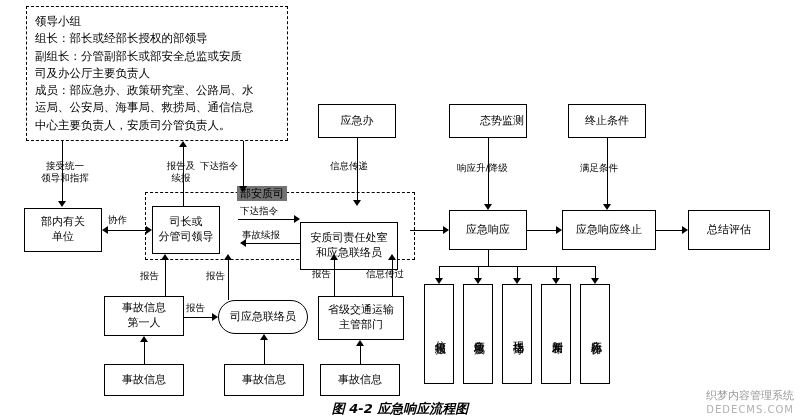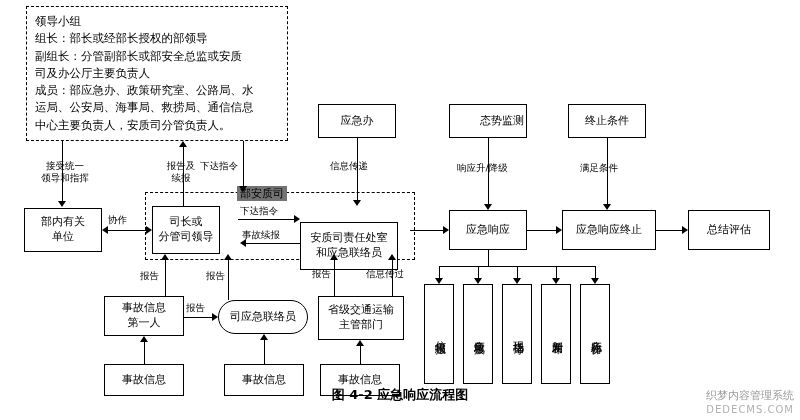--- a/index.html
+++ b/index.html
@@ -195,20 +195,20 @@
 
   <div class="ln vln" style="left:144px;top:342px;height:22px;"></div>
   <div class="arw arw-u" style="left:140px;top:336px;"></div>
 
   <div class="ln vln" style="left:264px;top:340px;height:24px;"></div>
   <div class="arw arw-u" style="left:260px;top:334px;"></div>
 
   <div class="ln vln" style="left:360px;top:346px;height:18px;"></div>
   <div class="arw arw-u" style="left:356px;top:340px;"></div>
 
-  <div class="caption" style="top:386px;">图 4-2    应急响应流程图</div>
+  <div class="caption" style="top:400px;font-style:italic;">图 4-2    应急响应流程图</div>
 
   <div class="wm">
     <div>织梦内容管理系统</div>
     <div class="wm2">DEDECMS.COM</div>
   </div>
 
 </div>
 
 </body></html>

